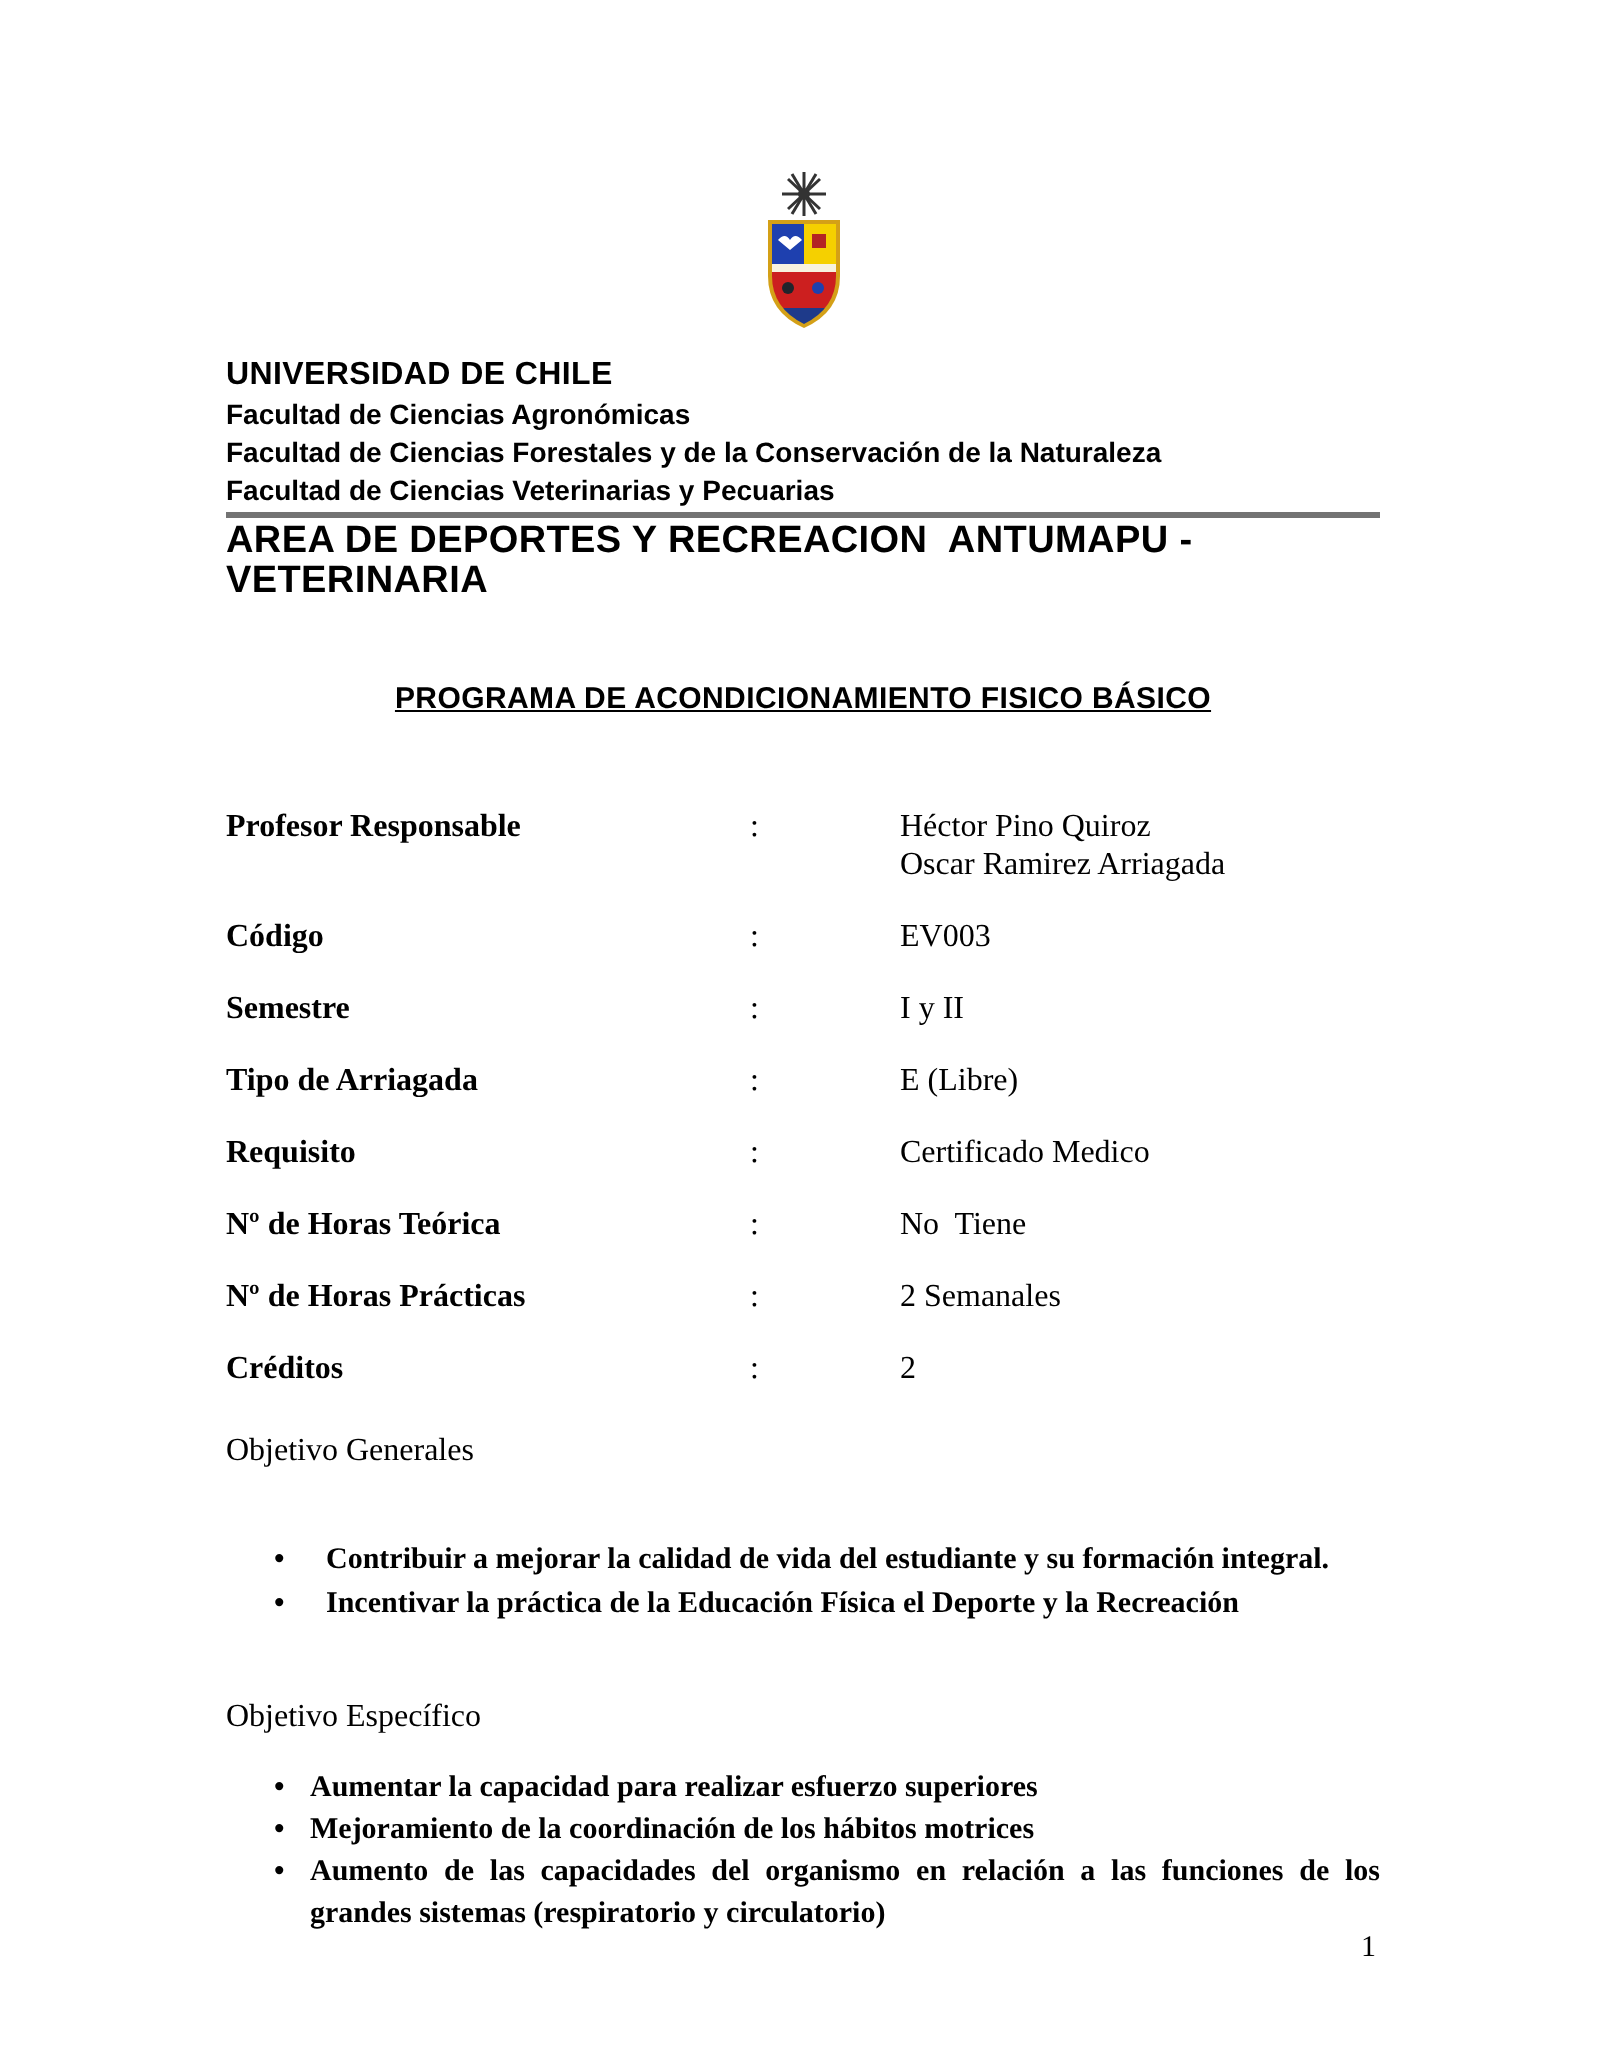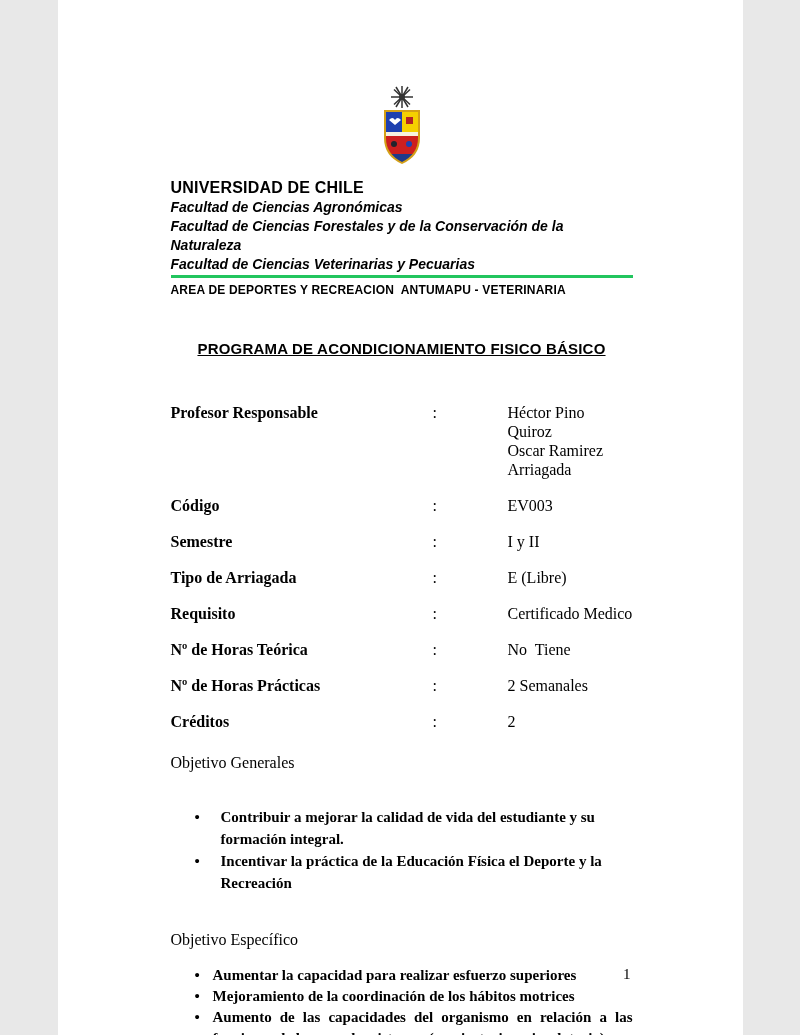--- a/index.html
+++ b/index.html
@@ -1,39 +1,39 @@
 <!DOCTYPE html>
 <html><head>
 <meta charset="utf-8">
 <style>
   * { margin: 0; padding: 0; box-sizing: border-box; }
   html, body { background: #e8e8e8; }
   body { font-family: "Liberation Serif", serif; color: #000; }
   .page {
     position: relative;
-    width: 685px;
+    width: 800px;
     height: 1035px;
     margin: 0 auto;
     background: #ffffff;
     padding: 0 110px 4px 113px;
     overflow: hidden;
   }
   .logo-wrap { padding-top: 86px; text-align: center; height: 166px; }
   .logo-wrap svg { display: inline-block; }
 
   .doc-header {
     margin-top: 12px;
     font-family: "Liberation Sans", sans-serif;
     font-weight: bold;
   }
   .uni-name { font-size: 16px; line-height: 20px; letter-spacing: 0.2px; }
   .fac-line { font-size: 14px; line-height: 19px; }
-  .fac-block { border-bottom: 3px solid #22c55e; padding-bottom: 1px; font-style: italic; }
+  .fac-block { border-bottom: 3px solid #737373; padding-bottom: 1px; }
   .area-line {
-    font-size: 12px;
+    font-size: 19px;
     line-height: 20px;
     margin-top: 2px;
     white-space: pre-wrap;
     letter-spacing: 0.2px;
   }
 
   .doc-title {
     margin-top: 40px;
     text-align: center;
     font-family: "Liberation Sans", sans-serif;

